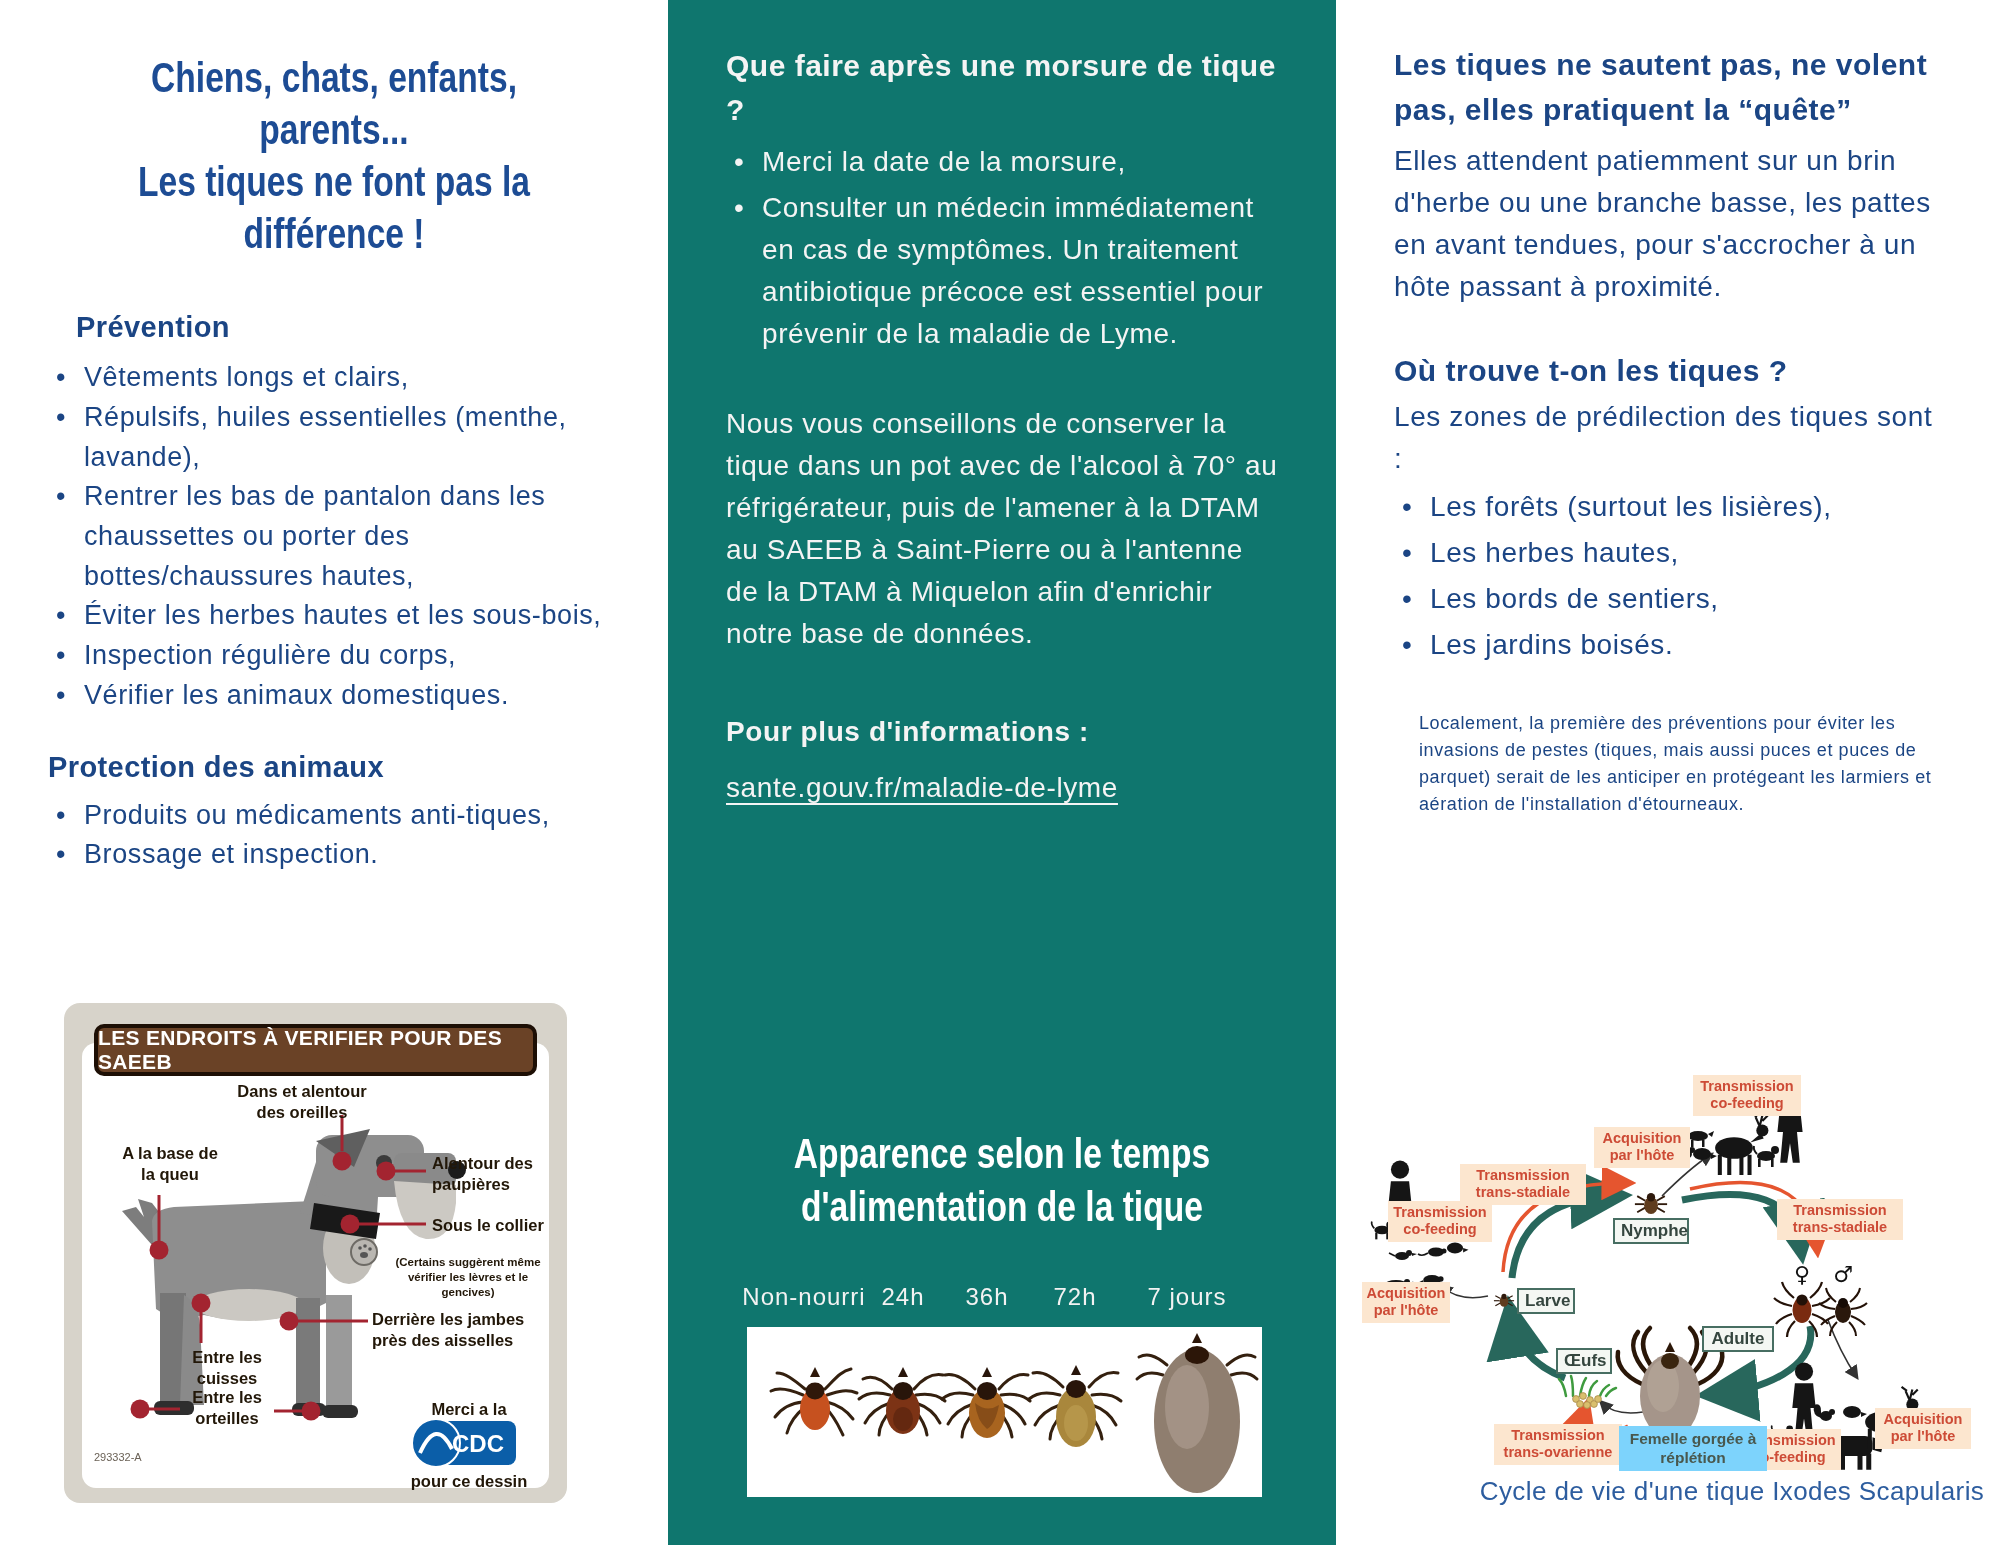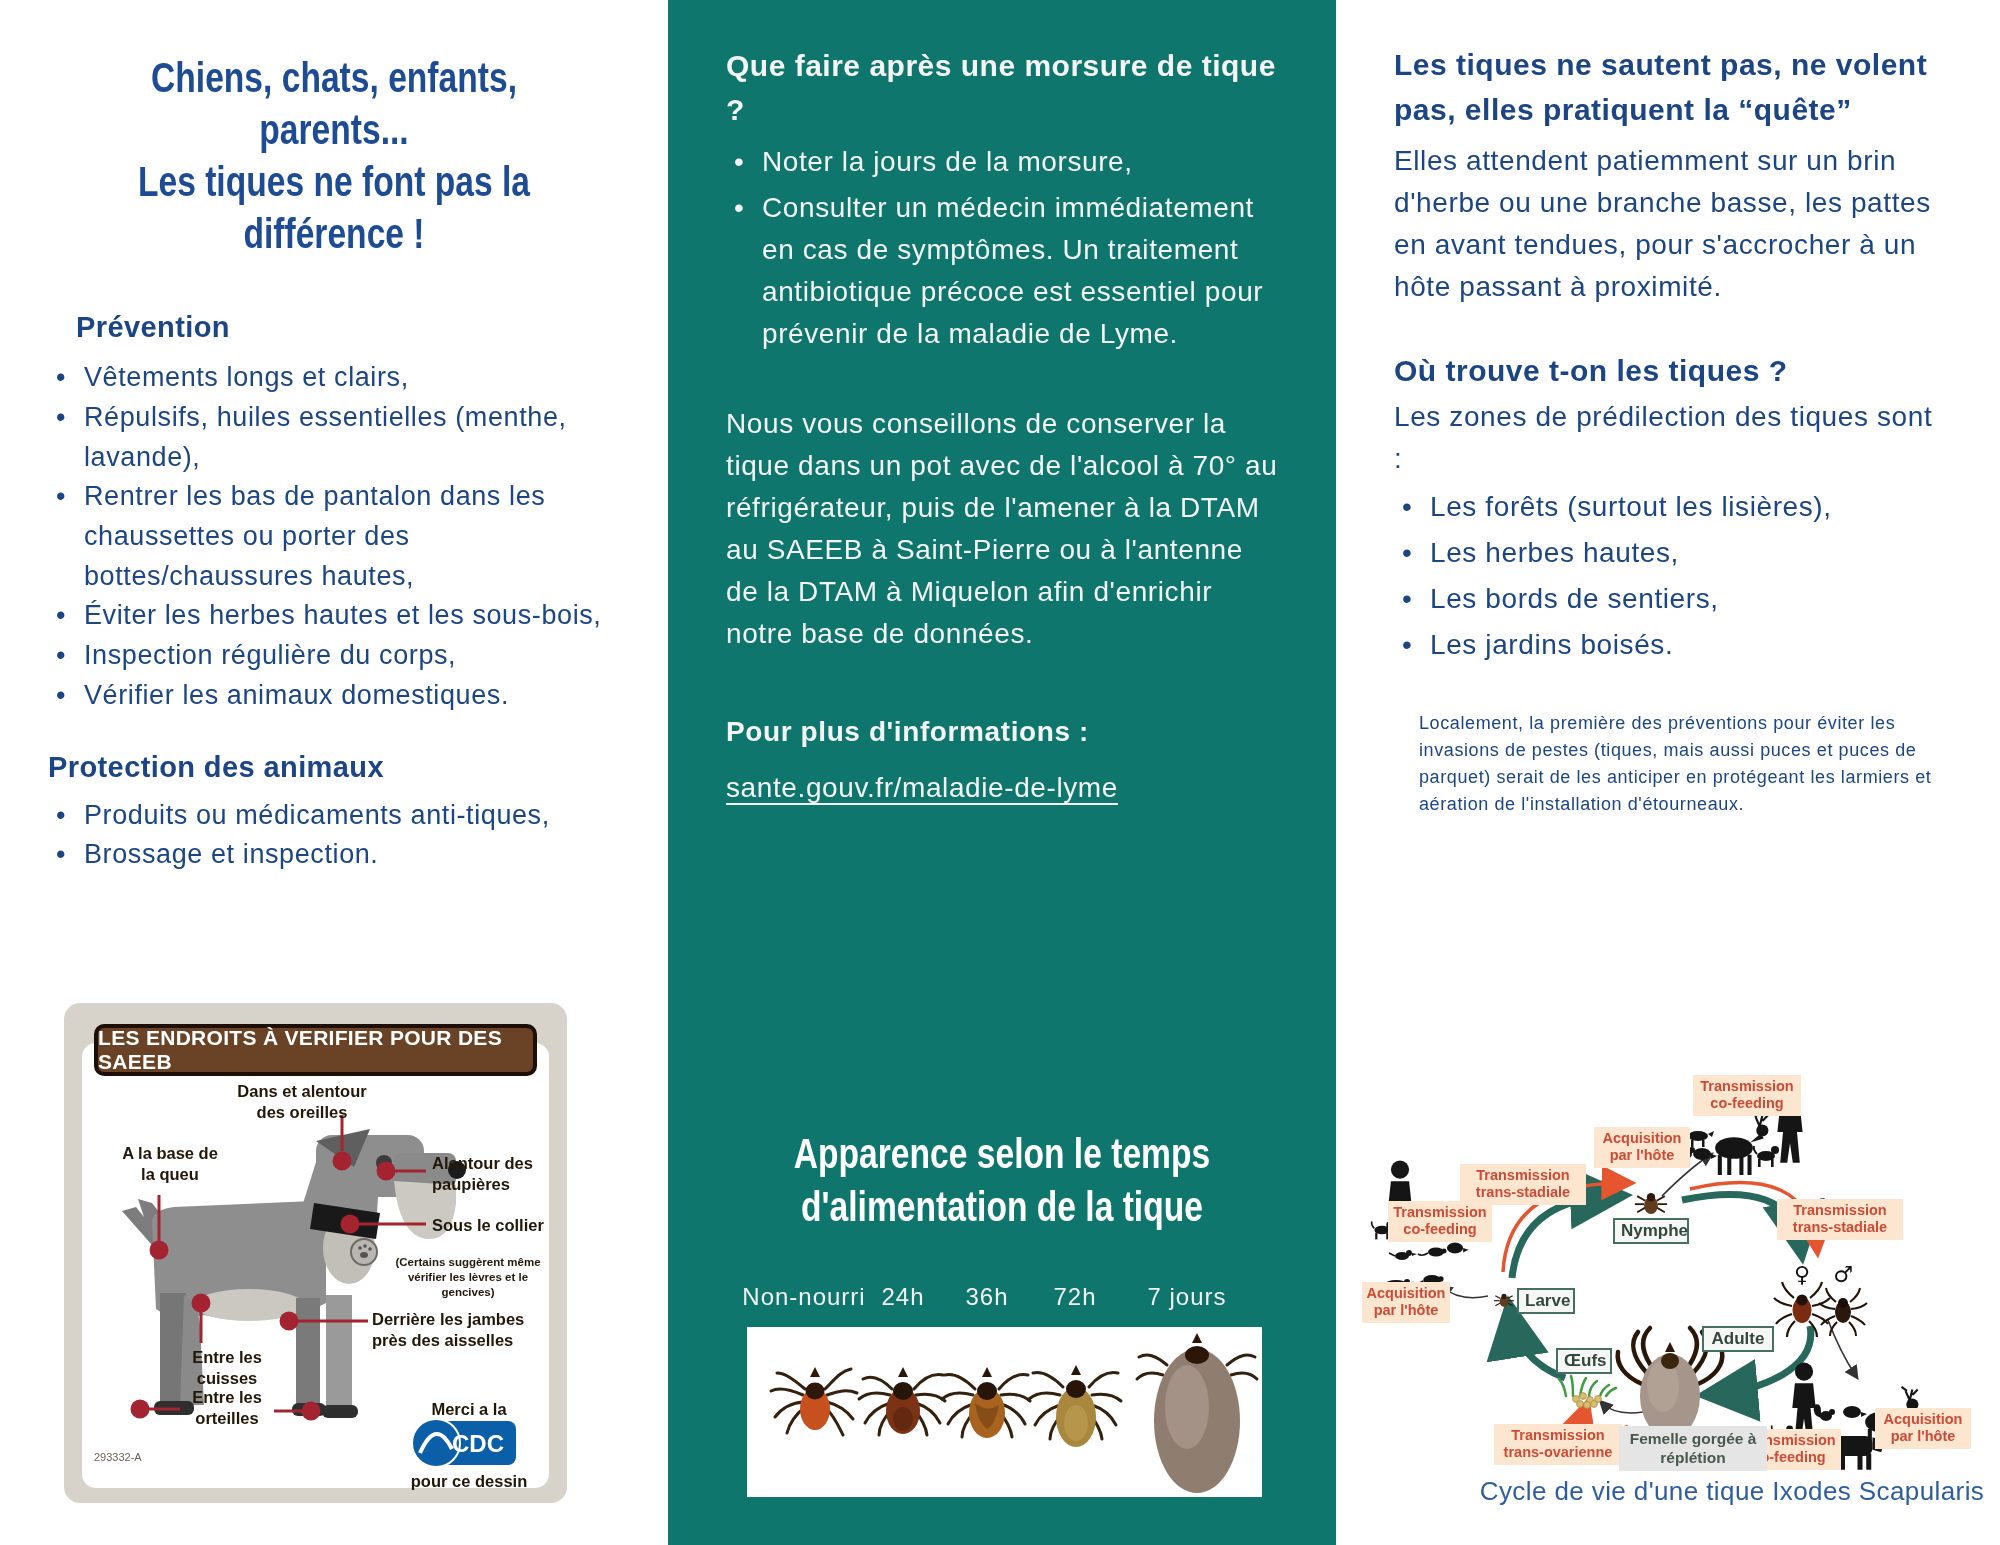--- a/index.html
+++ b/index.html
@@ -50,21 +50,21 @@
   .info-label{font-weight:bold;}
   a.mid-link{color:#f4f4f4;text-decoration:underline;text-underline-offset:6px;}
 
   
   #lifecycle{position:absolute;left:1360px;top:1060px;width:640px;height:460px;}
   #lc-svg{position:absolute;left:0;top:0;}
   .lc-box{position:absolute;background:#fce6cf;color:#cd4b36;font-weight:bold;
           font-size:14.5px;line-height:1.2;text-align:center;padding:3px 4px;box-sizing:border-box;}
   .lc-stage{position:absolute;background:#f4f7f3;border:2px solid #476e62;color:#35463f;
             font-weight:bold;font-size:17px;text-align:center;padding:1px 6px;box-sizing:border-box;}
-  .lc-female{position:absolute;background:#e5e5e5;color:#49584e;font-weight:bold;
+  .lc-female{position:absolute;background:#7dd3fc;color:#49584e;font-weight:bold;
              font-size:15.5px;line-height:1.25;text-align:center;padding:3px 4px;box-sizing:border-box;}
   #lc-caption{position:absolute;left:104px;top:416px;width:536px;text-align:center;
               color:#2d5d9f;font-size:26px;letter-spacing:.4px;}
 </style>
 </head>
 <body>
 
 <div class="col" id="col-left">
   <div class="flow" style="left:34px;top:52px;width:600px;">
     <div class="brand-title condensed">
@@ -160,21 +160,21 @@
     <div class="dog-label" style="left:350px;top:396px;width:110px;text-align:center;">Merci a la</div>
     <div class="dog-label" style="left:345px;top:468px;width:120px;text-align:center;">pour ce dessin</div>
     <div class="dog-ref" style="left:30px;top:448px;">293332-A</div>
   </div>
 </div>
 
 <div class="col" id="col-mid">
   <div class="flow" style="left:58px;top:44px;width:552px;">
     <h2 class="whitetxt" style="font-weight:bold;font-size:30px;line-height:1.45;letter-spacing:.5px;">Que faire après une morsure de tique ?</h2>
     <ul class="mid-body whitetxt" style="margin-top:10px;">
-      <li style="margin-top:4px;">Noter la jours de la morsure,</li>
+      <li style="margin-top:4px;">Merci la date de la morsure,</li>
       <li style="margin-top:4px;">Consulter un médecin immédiatement en cas de symptômes. Un traitement antibiotique précoce est essentiel pour prévenir de la maladie de Lyme.</li>
     </ul>
     <p class="mid-body whitetxt" style="margin-top:48px;">Nous vous conseillons de conserver la tique dans un pot avec de l'alcool à 70° au réfrigérateur, puis de l'amener à la DTAM au SAEEB à Saint-Pierre ou à l'antenne de la DTAM à Miquelon afin d'enrichir notre base de données.</p>
     <p class="mid-body whitetxt info-label" style="margin-top:56px;">Pour plus d'informations :</p>
     <p class="mid-body" style="margin-top:14px;">
       <a class="mid-link" href="#">sante.gouv.fr/maladie-de-lyme</a>
     </p>
   </div>
 
   <div id="apparence" class="condensed">

